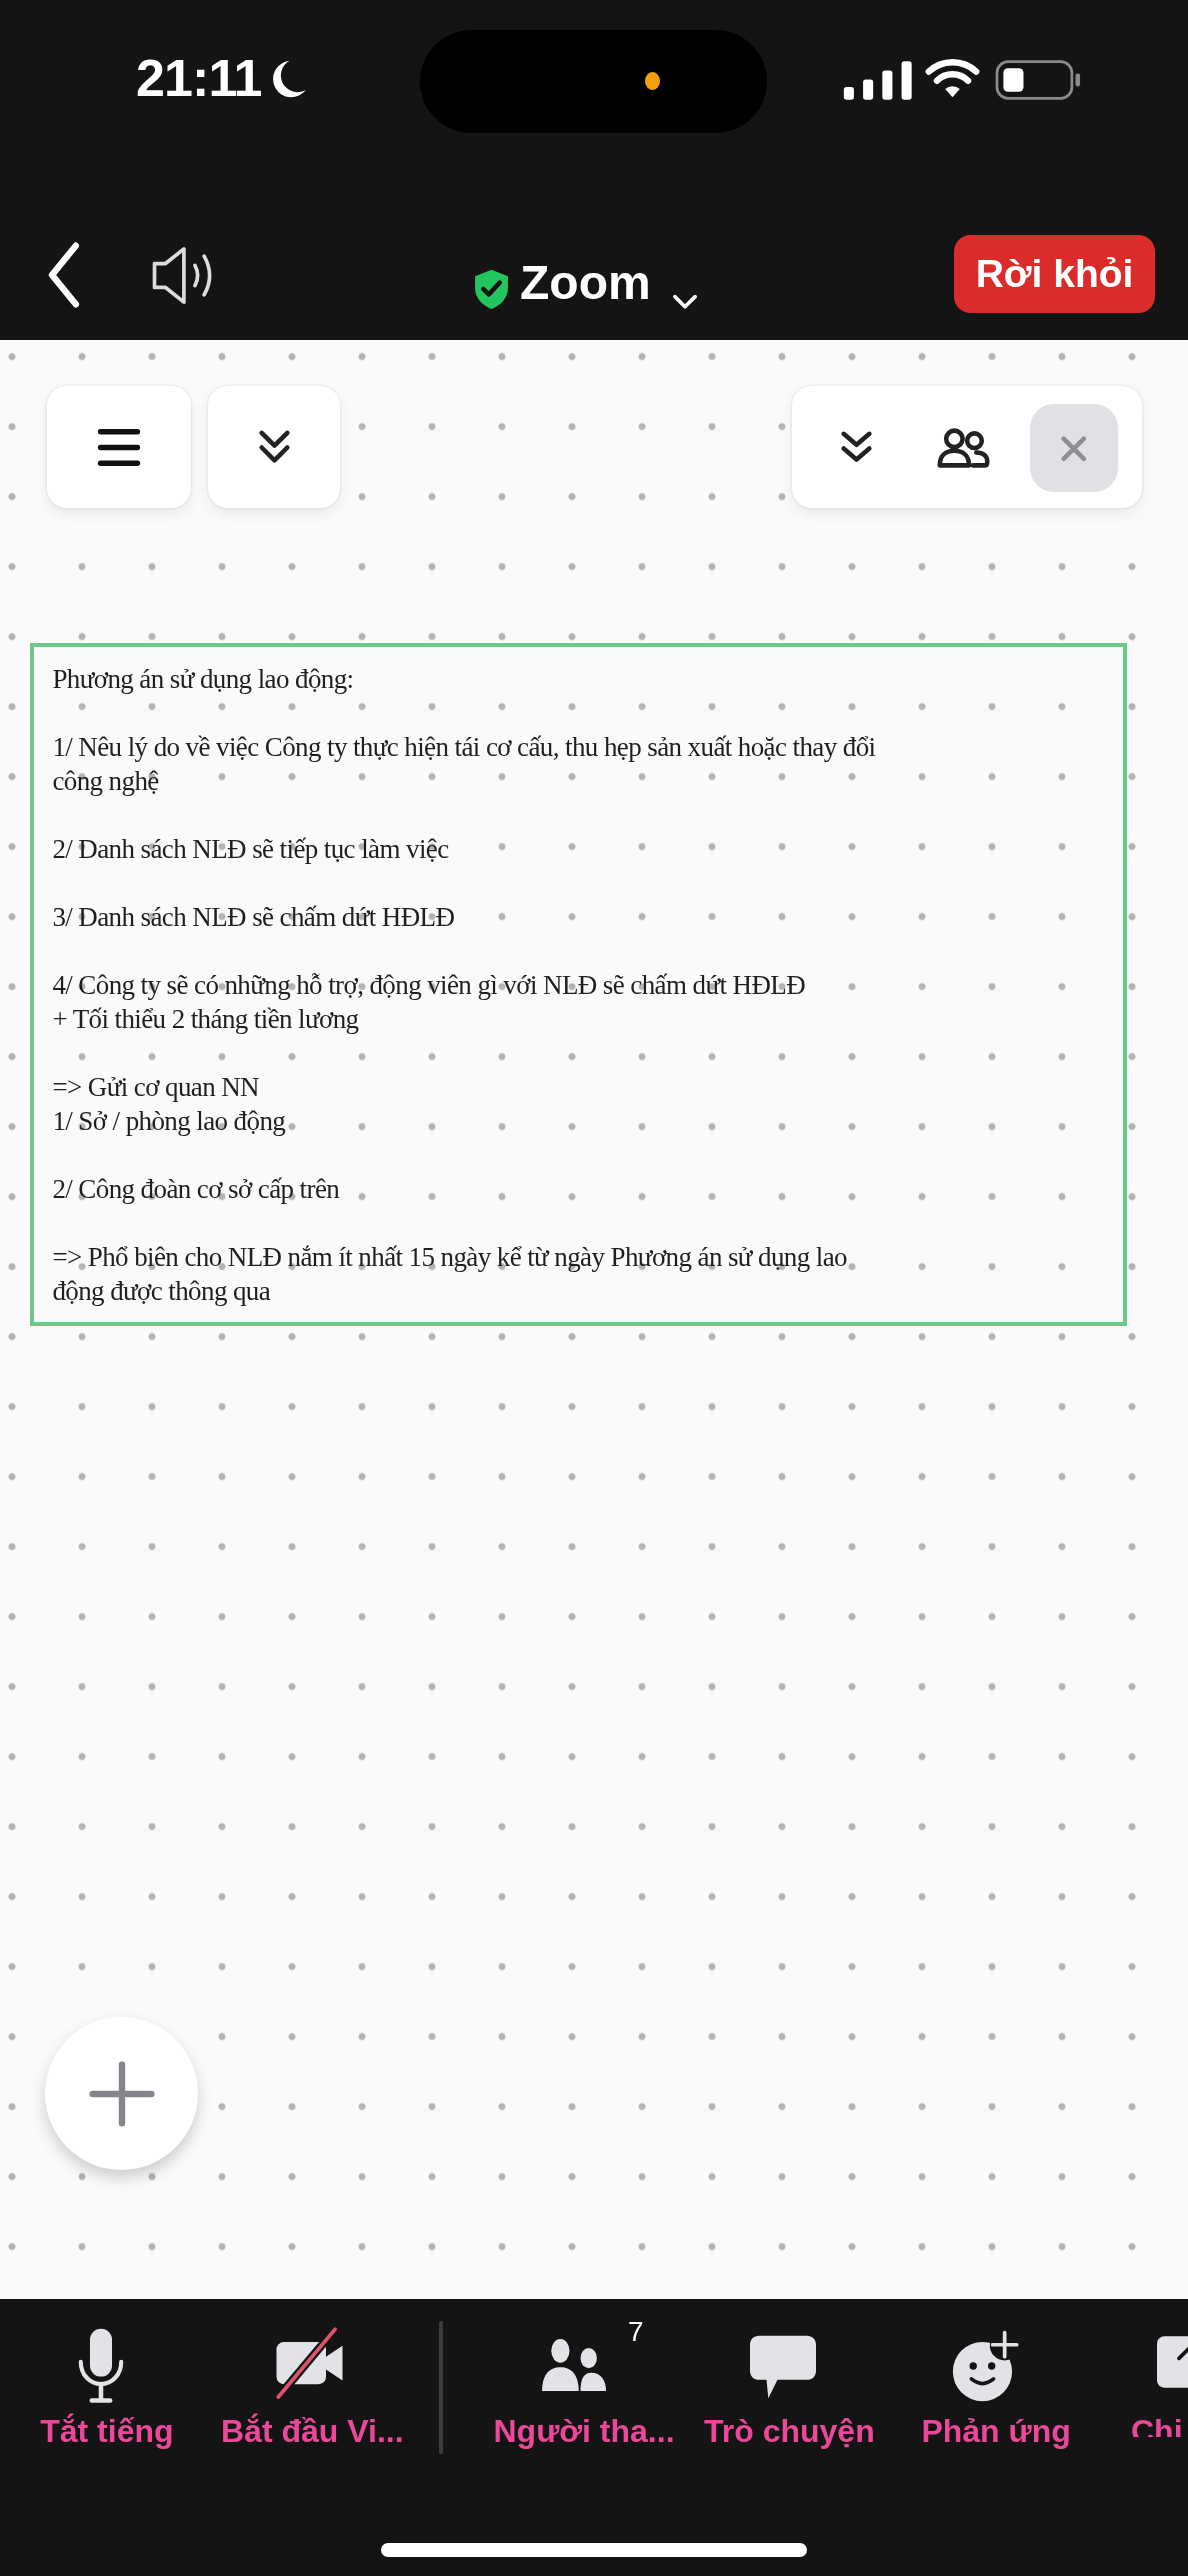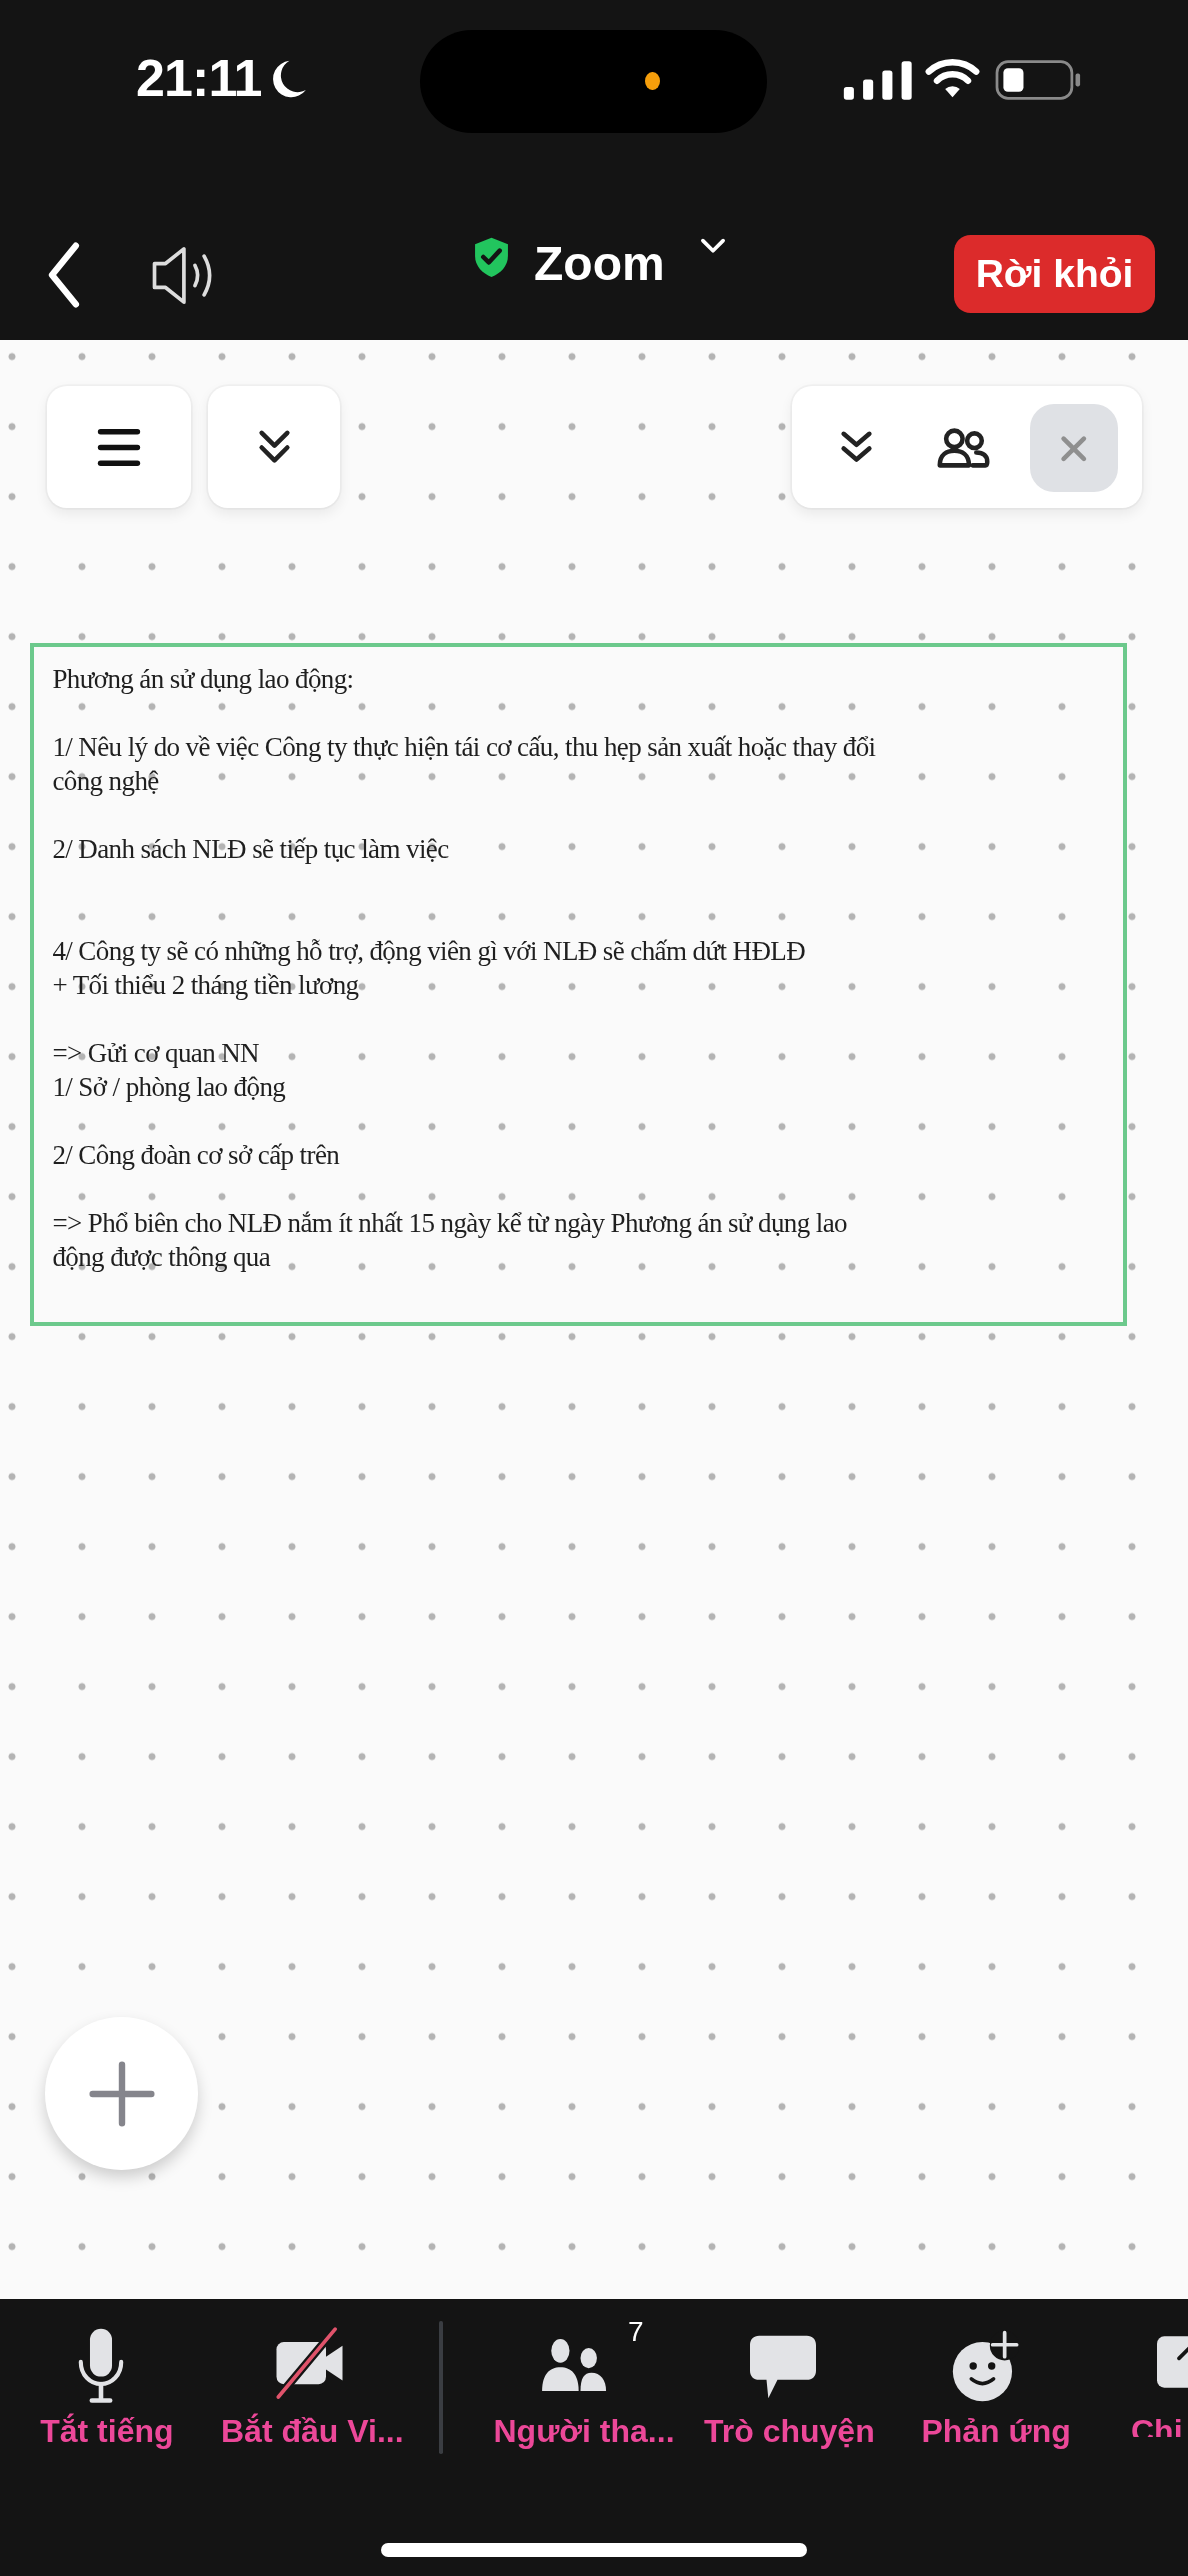--- a/index.html
+++ b/index.html
@@ -13,21 +13,21 @@
   .island { position: absolute; left: 420px; top: 30px; width: 347px; height: 103px; background: #000; border-radius: 52px; }
   .island-dot { position: absolute; left: 225px; top: 42px; width: 14.7px; height: 18.4px; border-radius: 50%; background: #f59e0b; }
   .signal { position: absolute; left: 842px; top: 61px; width: 77px; height: 39px; }
   .wifi { position: absolute; left: 925px; top: 57px; width: 55px; height: 42px; }
   .battery { position: absolute; left: 995px; top: 59px; width: 88px; height: 42px; }
 
   
   .meeting-header { position: absolute; left: 0; top: 157px; width: 1188px; height: 183px; background: #141414; }
   .back-btn { position: absolute; left: 41px; top: 81px; width: 55px; height: 74px; }
   .speaker-btn { position: absolute; left: 149px; top: 88px; width: 79px; height: 61px; }
-  .title-wrap { position: absolute; left: 472px; top: 79px; height: 74px; display: flex; align-items: flex-start; gap: 23px; }
+  .title-wrap { position: absolute; left: 472px; top: 79px; height: 74px; display: flex; align-items: flex-end; gap: 9px; }
   .shield { width: 39px; height: 42px; }
   .meeting-title { color: #fff; font-size: 48px; font-weight: 700; }
   .title-chev { width: 28px; height: 18.4px; margin-left: 11px; }
   .leave-btn { position: absolute; left: 954px; top: 78px; width: 201px; height: 78px; background: #dc2b2b; border-radius: 16.6px; color: #fff; font-size: 39px; font-weight: 700; display: flex; align-items: center; justify-content: center; border: none; }
 
   
   .canvas { position: absolute; left: 0; top: 340px; width: 1188px; height: 1959px; background-color: #fafafa;
     background-image: radial-gradient(circle, #b3b3b3 3.1px, transparent 3.9px);
     background-size: 70px 70px; background-position: -23px -18.4px; overflow: hidden; }
 
@@ -151,20 +151,21 @@
   </div>
 
   <div class="note">
     <div class="note-line">Phương án sử dụng lao động:</div>
     <div class="note-gap"></div>
     <div class="note-line">1/ Nêu lý do về việc Công ty thực hiện tái cơ cấu, thu hẹp sản xuất hoặc thay đổi</div>
     <div class="note-line">công nghệ</div>
     <div class="note-gap"></div>
     <div class="note-line">2/ Danh sách NLĐ sẽ tiếp tục làm việc</div>
     <div class="note-gap"></div>
+    <div class="note-line">3/ Danh sách NLĐ sẽ chấm dứt HĐLĐ</div>
     <div class="note-gap"></div>
     <div class="note-line">4/ Công ty sẽ có những hỗ trợ, động viên gì với NLĐ sẽ chấm dứt HĐLĐ</div>
     <div class="note-line">+ Tối thiểu 2 tháng tiền lương</div>
     <div class="note-gap"></div>
     <div class="note-line">=&gt; Gửi cơ quan NN</div>
     <div class="note-line">1/ Sở / phòng lao động</div>
     <div class="note-gap"></div>
     <div class="note-line">2/ Công đoàn cơ sở cấp trên</div>
     <div class="note-gap"></div>
     <div class="note-line">=&gt; Phổ biên cho NLĐ nắm ít nhất 15 ngày kể từ ngày Phương án sử dụng lao</div>

